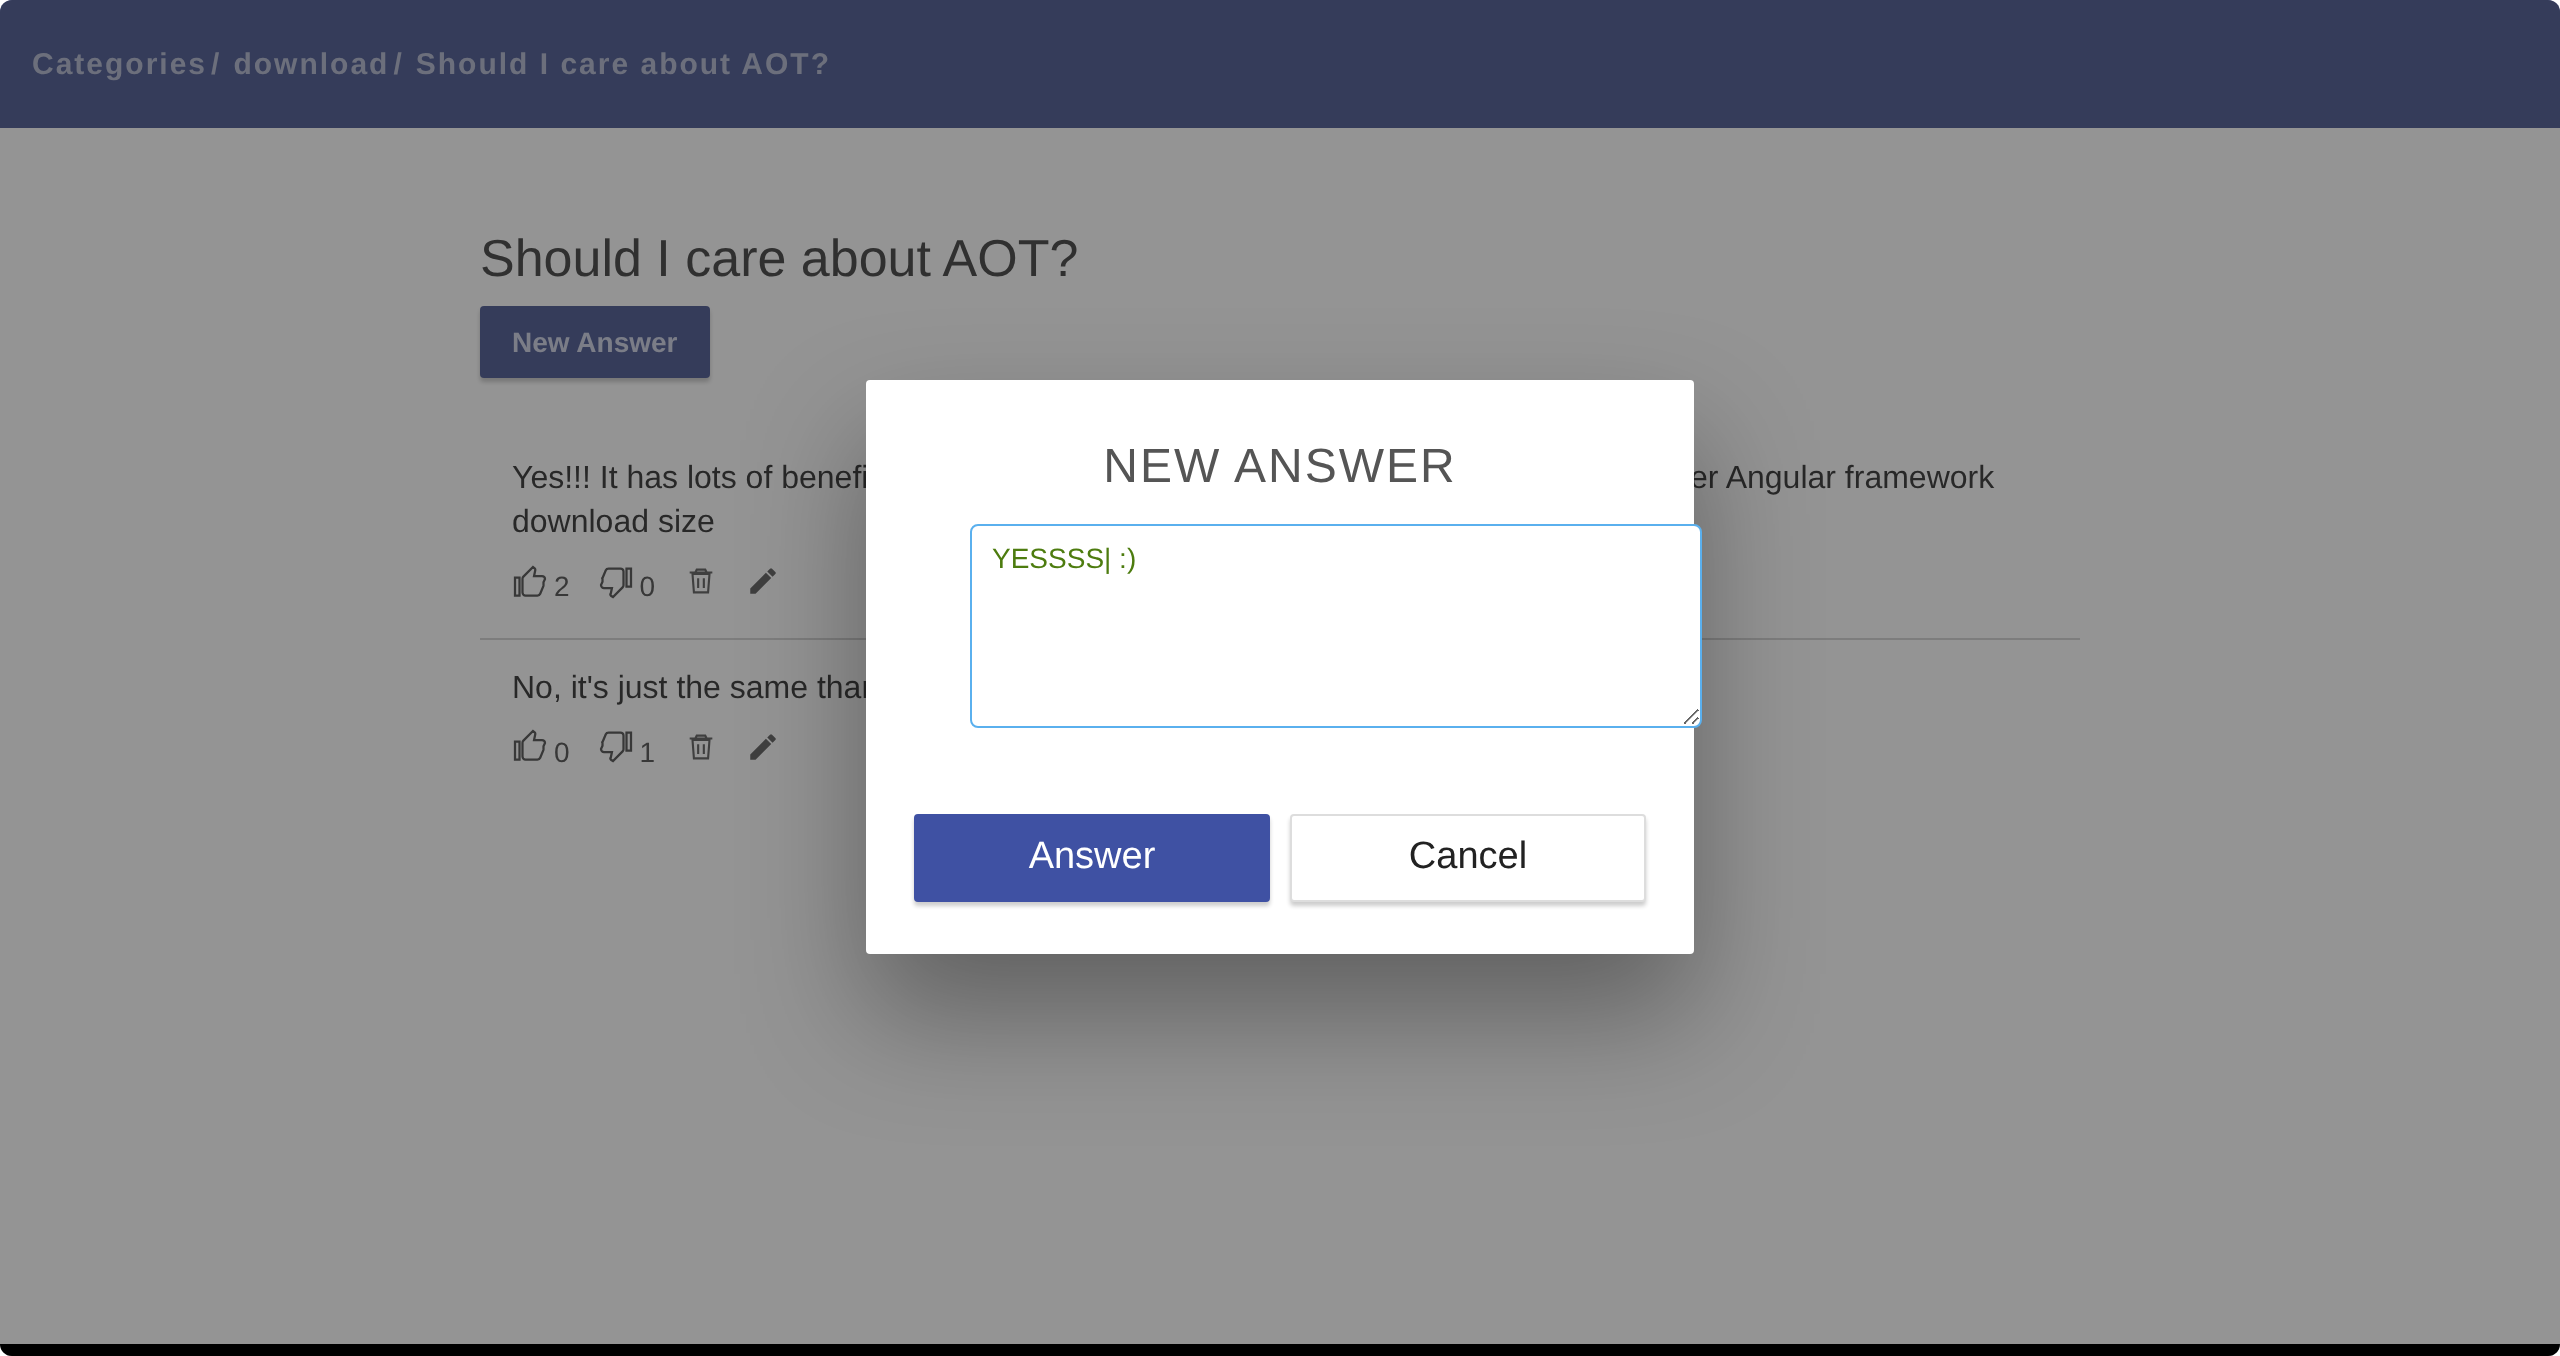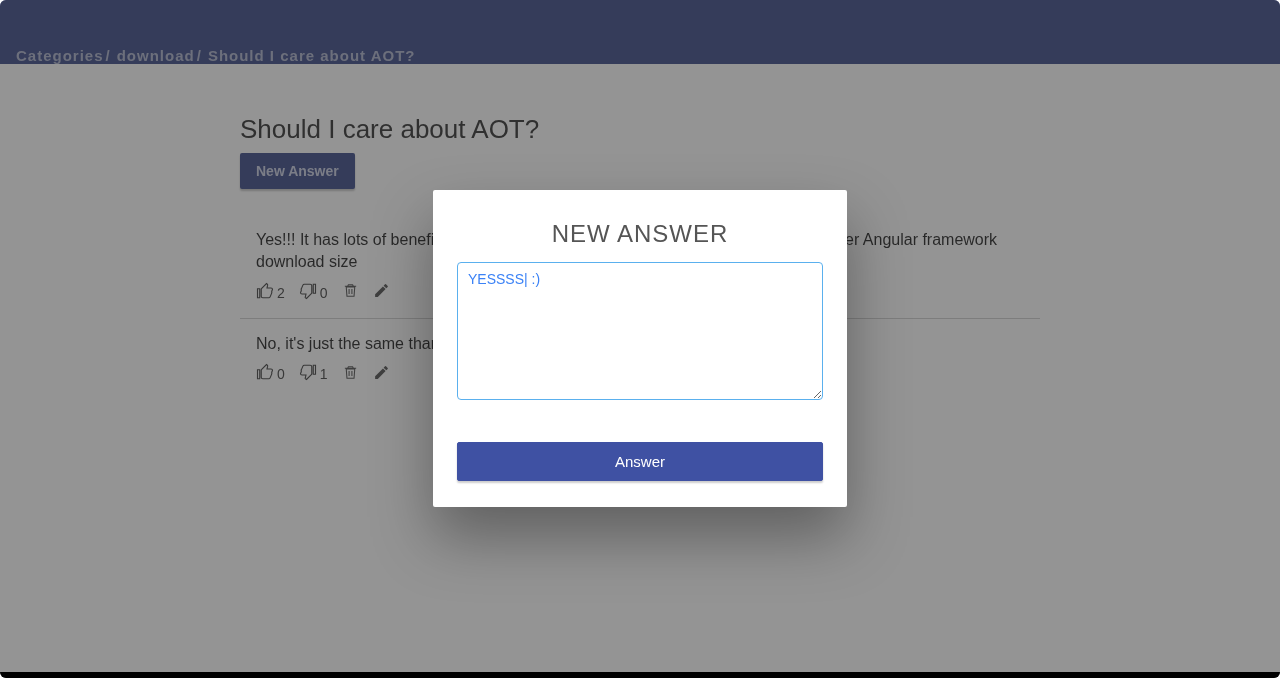--- a/index.html
+++ b/index.html
@@ -9,21 +9,21 @@
       height: 678px;
       background: #fff;
       position: relative;
       overflow: hidden;
       border-radius: 6px;
     }
     .topbar {
       background: #2e3d7f;
       height: 64px;
       display: flex;
-      align-items: flex-end;
+      align-items: center;
       padding: 0 16px;
       letter-spacing: 1px;
     }
     .breadcrumb {
       display: flex;
       align-items: center;
       font-weight: 600;
       font-size: 15px;
       color: #a7aec9;
     }
@@ -113,39 +113,40 @@
     .modal-title {
       text-align: center;
       color: #555;
       font-weight: 300;
       font-size: 24px;
       letter-spacing: 1px;
       margin-bottom: 14px;
     }
     .modal textarea {
       width: 100%;
-      height: 138px;
+      height: 102px;
       border: 1px solid #5ab0ee;
       border-radius: 4px;
       padding: 8px 10px;
       font-size: 14px;
       font-family: inherit;
-      color: #3b82f6;
+      color: #4d7c0f;
       resize: both;
       outline: none;
+      margin-left: 28px;
     }
     .modal-buttons {
       display: flex;
       gap: 10px;
       margin-top: 38px;
     }
     .modal-buttons button {
       flex: 1;
       padding: 10px 16px;
-      font-size: 15px;
+      font-size: 19px;
       border-radius: 2px;
       cursor: pointer;
       border: 1px solid #ddd;
       box-shadow: 0 2px 2px rgba(0,0,0,0.2);
     }
     .btn-primary {
       background: #3f51a3;
       color: #fff;
       border: 1px solid #3f51a3 !important;
       font-weight: 500;
@@ -256,17 +257,18 @@
 
   </div>
 </div>
 
 <div class="overlay">
   <div class="modal">
     <div class="modal-title">NEW ANSWER</div>
     <textarea style="">YESSSS| :)</textarea>
     <div class="modal-buttons">
       <button class="btn-primary">Answer</button>
+      <button class="btn-secondary">Cancel</button>
     </div>
   </div>
 </div>
 
 <div class="bottombar"></div>
 
 </body></html>

